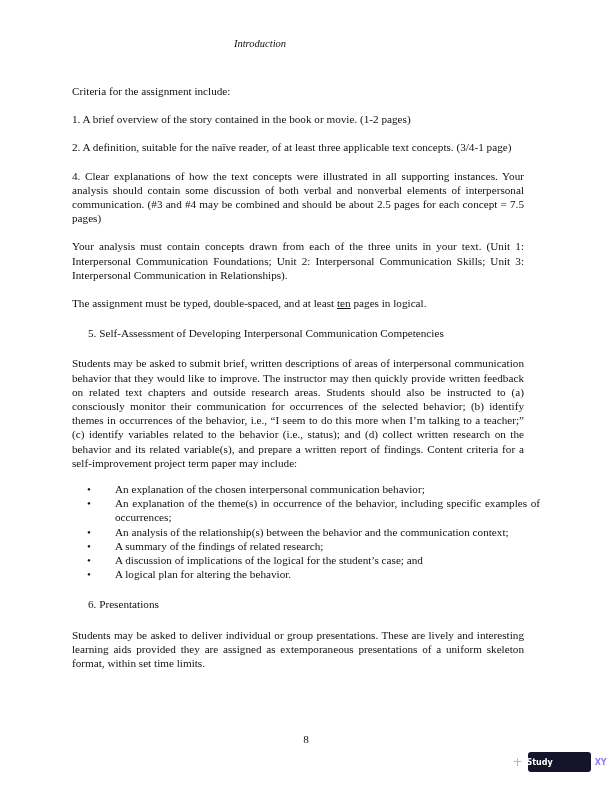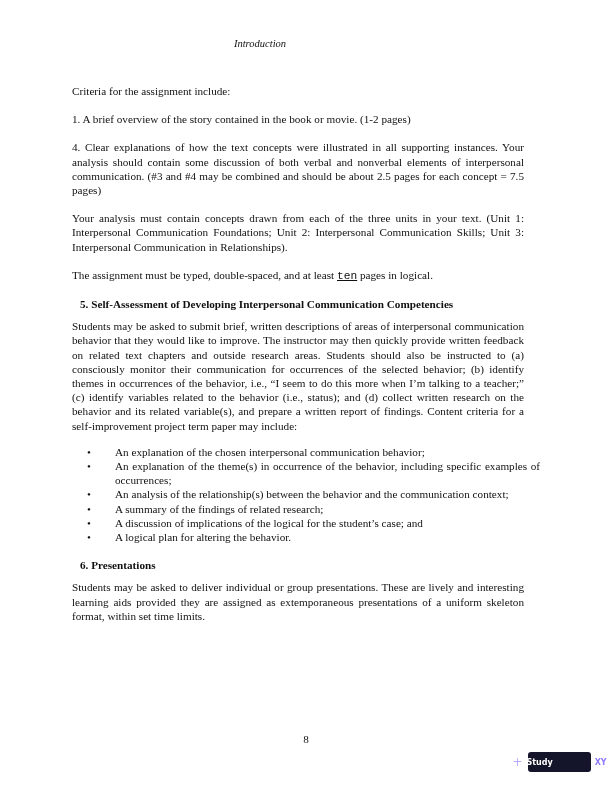--- a/index.html
+++ b/index.html
@@ -3,41 +3,42 @@
 <meta charset="utf-8">
 <style>
   html, body { margin: 0; padding: 0; background: #ffffff; }
   body { width: 612px; height: 792px; position: relative; overflow: hidden;
          font-family: "Liberation Serif", serif; color: #111; }
   .header { position: absolute; top: 38px; left: 0; width: 520px; text-align: center;
             font-style: italic; font-size: 10.5px; }
   .content { position: absolute; left: 72px; top: 84px; width: 468px; font-size: 11.2px; line-height: 14.2px; }
   .p { margin: 0 16px 14px 0; text-align: justify; }
   .p.tight { margin-bottom: 0; }
-  .section-title { font-weight: bold; margin: 8px; }
+  .section-title { font-weight: normal; margin: 16px; }
   ul.bullets { list-style: none; margin: 12px 0 14px 0; padding: 0; }
   ul.bullets li { position: relative; padding-left: 43px; text-align: justify; margin: 0; }
   ul.bullets li .dot { position: absolute; left: 15px; top: 0; }
-  .u { text-decoration: underline; font-family: Liberation Mono, monospace; }
+  .u { text-decoration: underline; }
   .page-num { position: absolute; top: 733px; left: 0; width: 612px; text-align: center; font-size: 11.2px; }
   .badge { position: absolute; left: 528px; top: 752px; width: 63px; height: 20px;
            background: #14142a; border-radius: 3px; display: flex; align-items: center;
            justify-content: center; gap: 4px; font-family: "DejaVu Sans", sans-serif;
            font-weight: bold; font-size: 8px; color: #ffffff; }
   .badge .plus { color: #b9a8ff; font-size: 12px; font-weight: normal; line-height: 1; }
   .badge .xy { color: #8c7bff; margin-left: 42px; }
 </style>
 </head>
 <body>
 
 <div class="header">Introduction</div>
 
 <div class="content">
   <p class="p">Criteria for the assignment include:</p>
   <p class="p">1.  A brief overview of the story contained in the book or movie. (1-2 pages)</p>
+  <p class="p">2.  A definition, suitable for the naïve reader, of at least three applicable text concepts. (3/4-1 page)</p>
   <p class="p">4.  Clear explanations of how the text concepts were illustrated in all supporting instances.  Your analysis should contain some discussion of both verbal and nonverbal elements of interpersonal communication.  (#3 and #4 may be combined and should be about 2.5 pages for each concept = 7.5 pages)</p>
   <p class="p">Your analysis must contain concepts drawn from each of the three units in your text.  (Unit 1: Interpersonal Communication Foundations; Unit 2: Interpersonal Communication Skills; Unit 3: Interpersonal Communication in Relationships).</p>
   <p class="p"><span>The assignment must be typed, double-spaced, and at least </span><span class="u">ten</span><span> pages in logical.</span></p>
 
   <p class="section-title">5.  Self-Assessment of Developing Interpersonal Communication Competencies</p>
   <p class="p tight">Students may be asked to submit brief, written descriptions of areas of interpersonal communication behavior that they would like to improve.  The instructor may then quickly provide written feedback on related text chapters and outside research areas.  Students should also be instructed to (a) consciously monitor their communication for occurrences of the selected behavior; (b) identify themes in occurrences of the behavior, i.e., “I seem to do this more when I’m talking to a teacher;” (c) identify variables related to the behavior (i.e., status); and (d) collect written research on the behavior and its related variable(s), and prepare a written report of findings.  Content criteria for a self-improvement project term paper may include:</p>
   <ul class="bullets">
     <li><span class="dot">•</span><span>An explanation of the chosen interpersonal communication behavior;</span></li>
     <li><span class="dot">•</span><span>An explanation of the theme(s) in occurrence of the behavior, including specific examples of occurrences;</span></li>
     <li><span class="dot">•</span><span>An analysis of the relationship(s) between the behavior and the communication context;</span></li>

